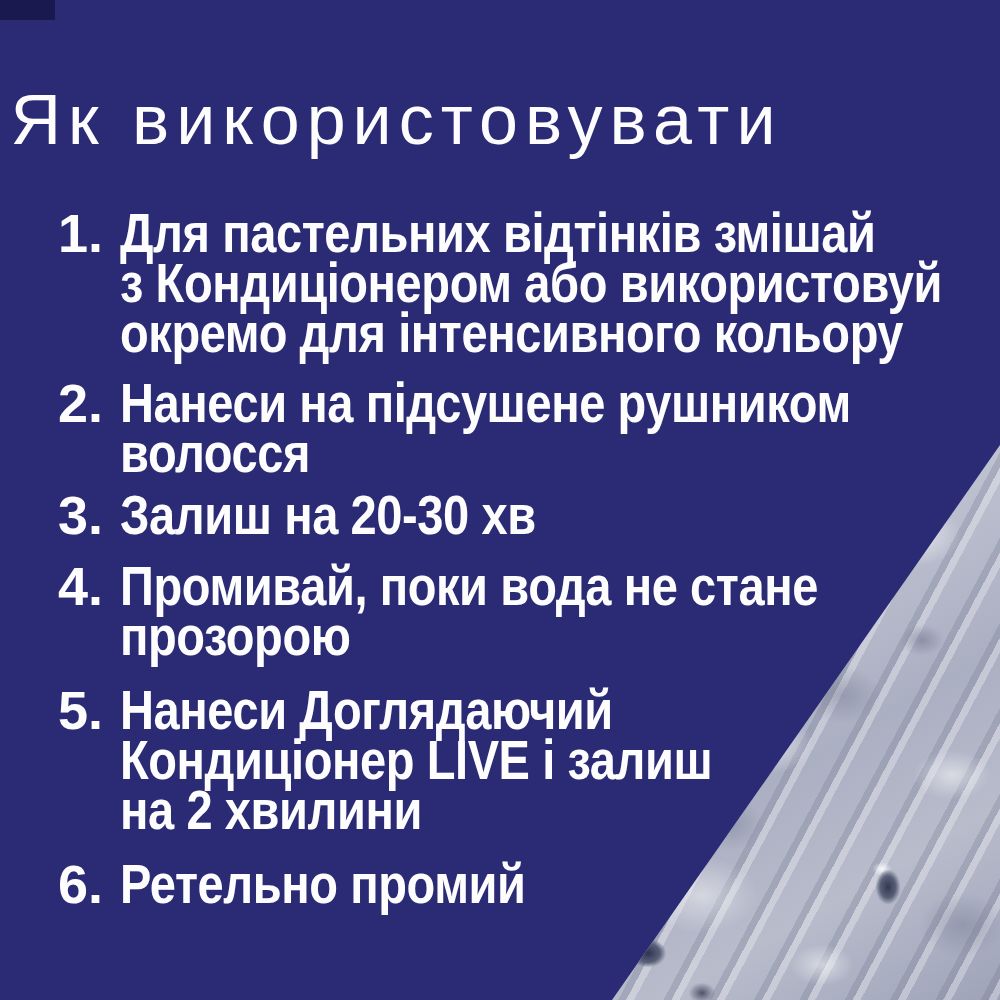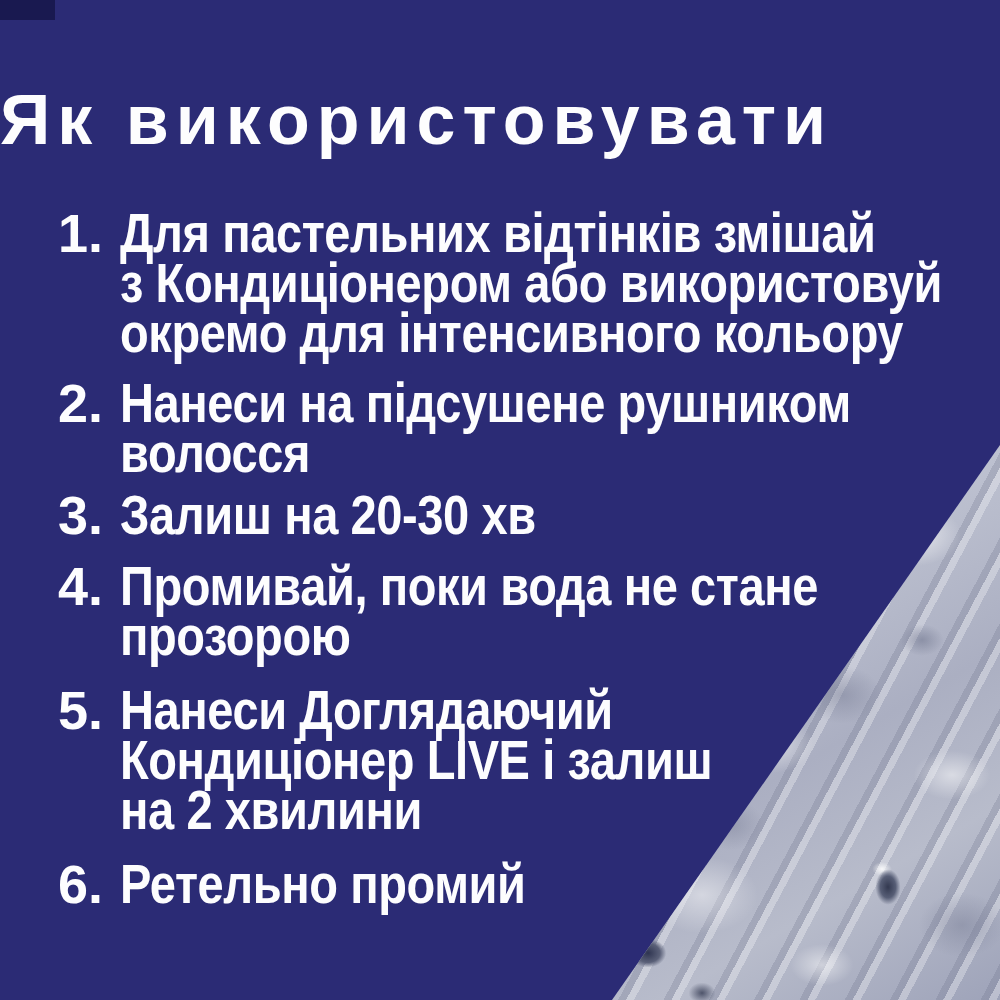--- a/index.html
+++ b/index.html
@@ -25,21 +25,21 @@
   }
   
   .title {
     position: absolute;
     top: 38px;
     left: 0;
     width: 793px;
     text-align: center;
     font-size: 70px;
     line-height: 70px;
-    font-weight: 700;
+    font-weight: 400;
     letter-spacing: 7px;
     color: #fdfdfe;
     white-space: nowrap;
   }
   
   .step { position: absolute; left: 0; width: 1000px; }
   .step-num {
     position: absolute;
     left: 58px;
     top: 0;

